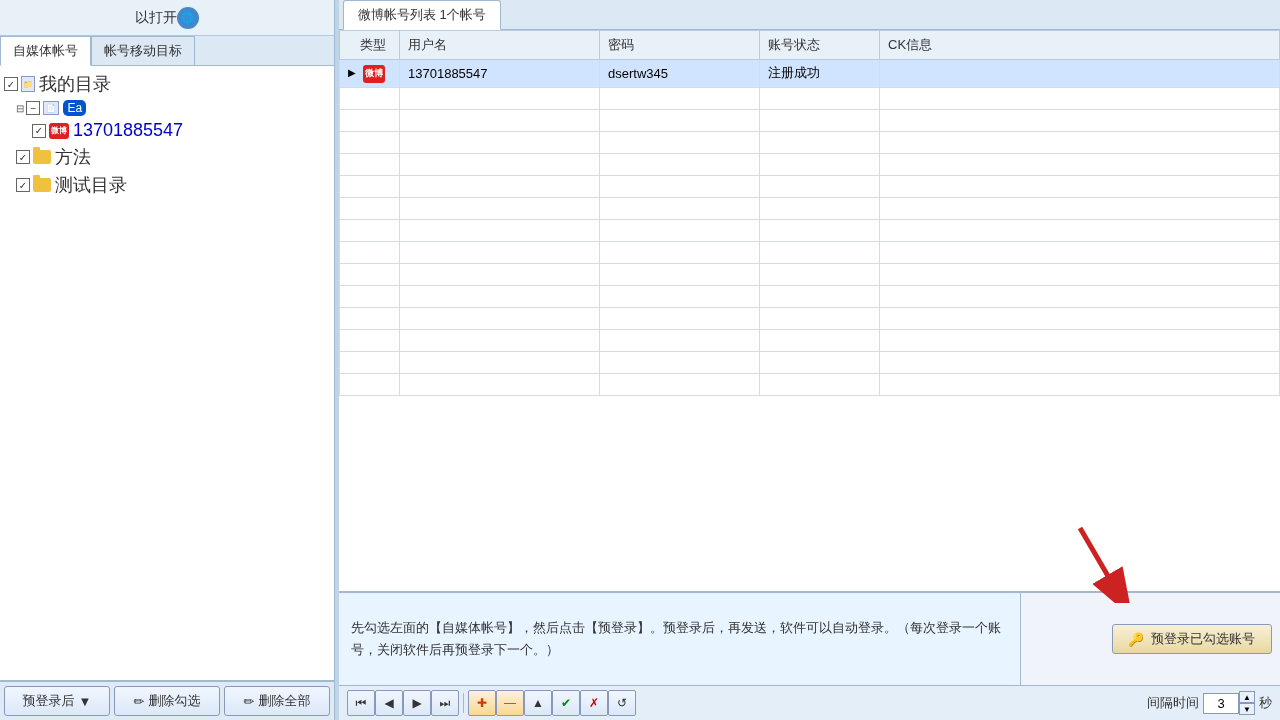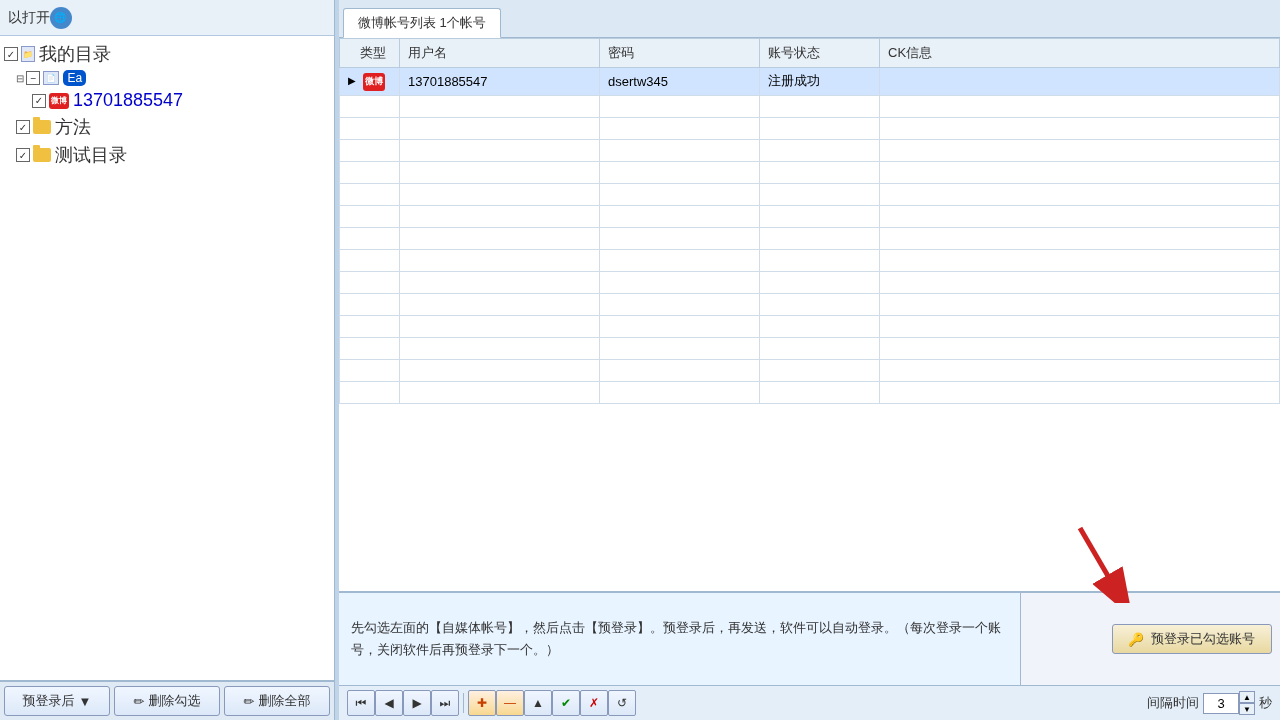--- a/index.html
+++ b/index.html
@@ -3,21 +3,21 @@
   <meta charset="utf-8">
   <style>
     * { box-sizing: border-box; margin: 0; padding: 0; font-family: 'Microsoft YaHei', SimSun, sans-serif; font-size: 13px; }
     body { background: #d4e3f0; width: 1280px; height: 720px; overflow: hidden; }
 
     .main-container { display: flex; width: 1280px; height: 720px; }
 
     
     .left-panel { width: 335px; background: #f0f4fa; border-right: 1px solid #a0b8d0; display: flex; flex-direction: column; }
 
-    .left-top-bar { display: flex; align-items: center; justify-content: flex-start; padding: 16px 8px; background: #e8f0f8; border-bottom: 1px solid #b0c8e0; height: 36px; }
+    .left-top-bar { display: flex; align-items: center; justify-content: center; padding: 16px 8px; background: #e8f0f8; border-bottom: 1px solid #b0c8e0; height: 36px; }
     .left-top-title { font-size: 14px; color: #333; }
     .globe-icon { width: 22px; height: 22px; background: #4488cc; border-radius: 50%; display: flex; align-items: center; justify-content: center; color: white; font-size: 10px; }
 
     .left-tabs { display: flex; border-bottom: 1px solid #a0b8d0; background: #dce8f4; }
     .left-tab { padding: 5px 12px; border: 1px solid #a0b8d0; border-bottom: none; background: #dce8f4; cursor: pointer; font-size: 13px; color: #333; }
     .left-tab.active { background: #ffffff; border-bottom: 1px solid #fff; margin-bottom: -1px; }
 
     .tree-container { flex: 1; background: #ffffff; overflow-y: auto; padding: 4px 0; border-bottom: 1px solid #a0b8d0; }
     .tree-item { display: flex; align-items: center; padding: 2px 4px; white-space: nowrap; }
     .checkbox { width: 14px; height: 14px; border: 1px solid #666; background: white; display: inline-flex; align-items: center; justify-content: center; margin-right: 3px; flex-shrink: 0; }
@@ -33,21 +33,21 @@
     .indent-2 { padding-left: 32px; }
     .expand-arrow { font-size: 10px; margin-right: 2px; color: #555; }
 
     .left-bottom-buttons { display: flex; flex-wrap: wrap; background: #e0eaf4; border-top: 1px solid #a0b8d0; padding: 4px; gap: 4px; }
     .btn { padding: 5px 10px; border: 1px solid #8899bb; background: linear-gradient(to bottom, #f0f6ff, #dce8f8); border-radius: 3px; cursor: pointer; font-size: 12px; color: #333; display: flex; align-items: center; gap: 4px; }
     .btn-wide { flex: 1; justify-content: center; }
 
     
     .right-panel { flex: 1; background: #f8f8ff; display: flex; flex-direction: column; }
 
-    .right-tab-bar { background: #dce8f4; border-bottom: 1px solid #a0b8d0; padding: 8px 4px 0; display: flex; }
+    .right-tab-bar { background: #dce8f4; border-bottom: 1px solid #a0b8d0; padding: 0 4px 0; display: flex; }
     .right-tab { padding: 5px 14px; border: 1px solid #a0b8d0; border-bottom: none; background: #dce8f4; border-radius: 3px 3px 0 0; cursor: pointer; font-size: 13px; color: #333; }
     .right-tab.active { background: white; border-bottom: 1px solid white; margin-bottom: -1px; }
 
     .table-container { flex: 1; background: white; overflow: auto; border-bottom: 1px solid #a0b8d0; }
     table { width: 100%; border-collapse: collapse; }
     th { background: #e8f0f8; border: 1px solid #b8ccdd; padding: 5px 8px; text-align: left; font-weight: normal; color: #333; white-space: nowrap; }
     td { border: 1px solid #d0dce8; padding: 4px 8px; vertical-align: middle; }
     tr.selected-row td { background: #d0e4ff; }
     .weibo-cell-icon { width: 22px; height: 18px; background: #e02020; border-radius: 3px; display: inline-flex; align-items: center; justify-content: center; color: white; font-size: 9px; font-weight: bold; }
     .empty-row td { height: 22px; }
@@ -71,20 +71,24 @@
 
 <div class="main-container">
 
   <div class="left-panel">
 
     <div class="left-top-bar">
       <span class="left-top-title">以打开</span>
       <div class="globe-icon">🌐</div>
     </div>
 
+    <div class="left-tabs">
+      <div class="left-tab active">自媒体帐号</div>
+      <div class="left-tab">帐号移动目标</div>
+    </div>
 
     <div class="tree-container">
 
       <div class="tree-item">
         <div class="checkbox checked"></div>
         <div class="doc-icon">📁</div>
         <span class="tree-label">我的目录</span>
       </div>
 
       <div class="tree-item indent-1">

